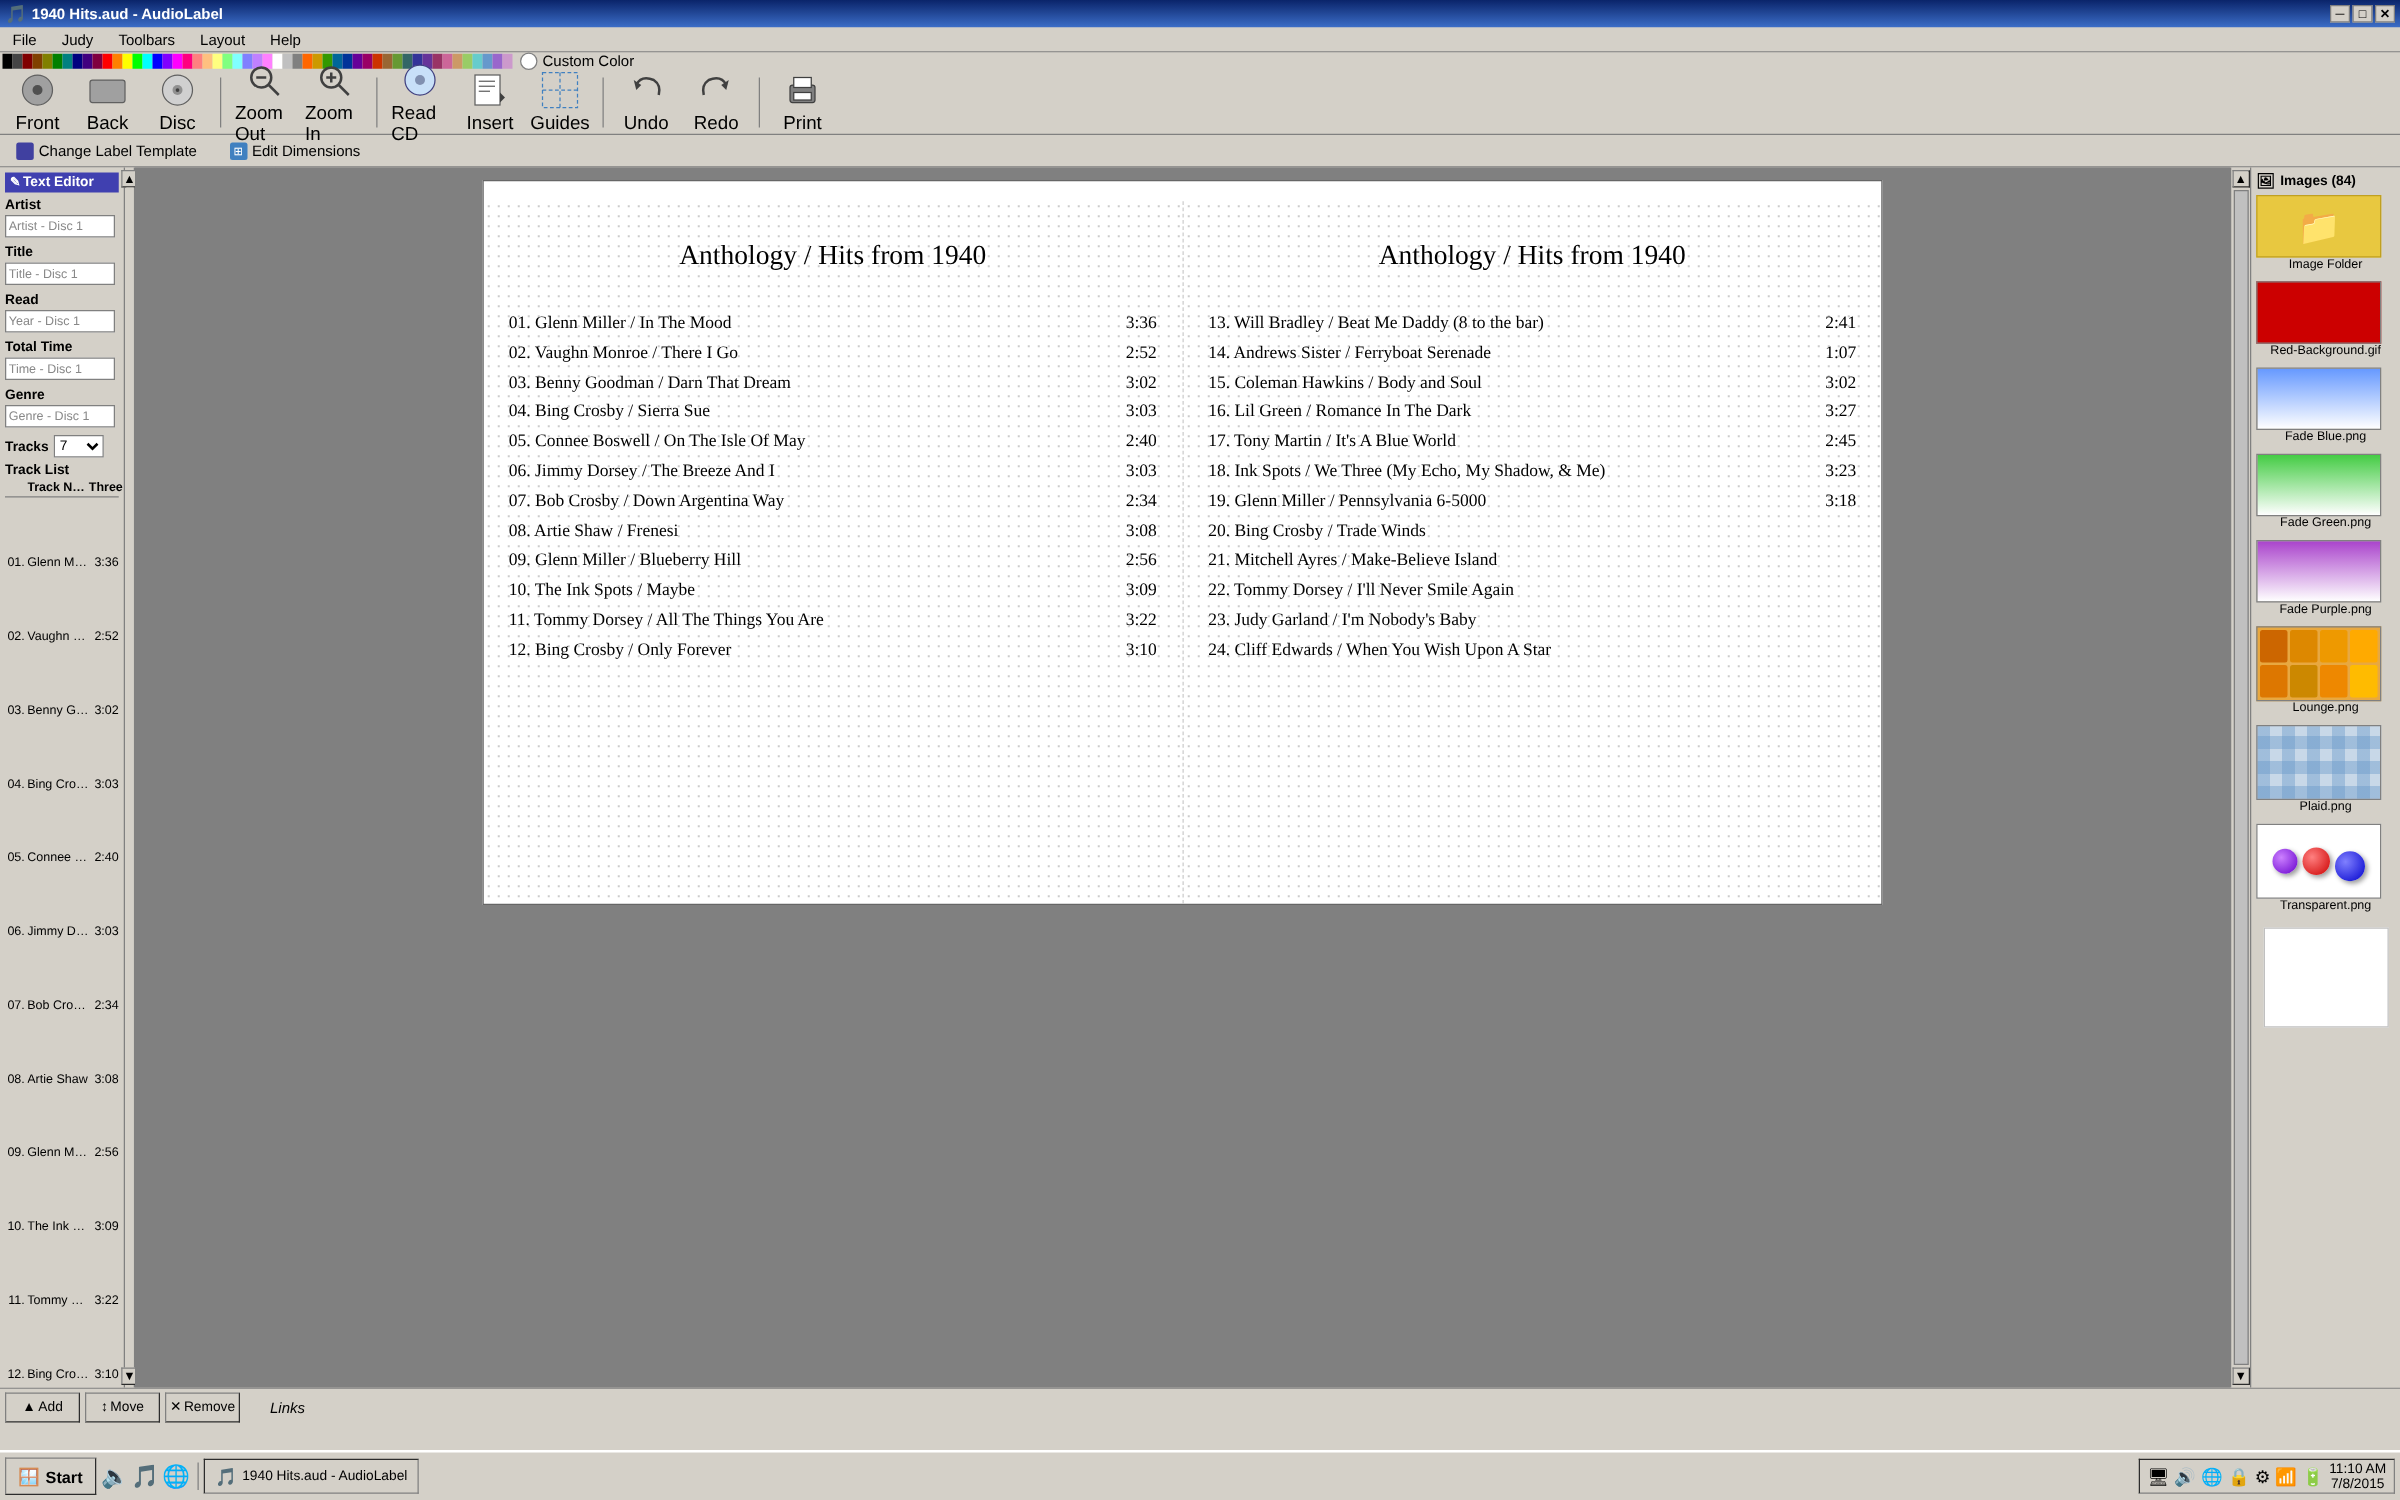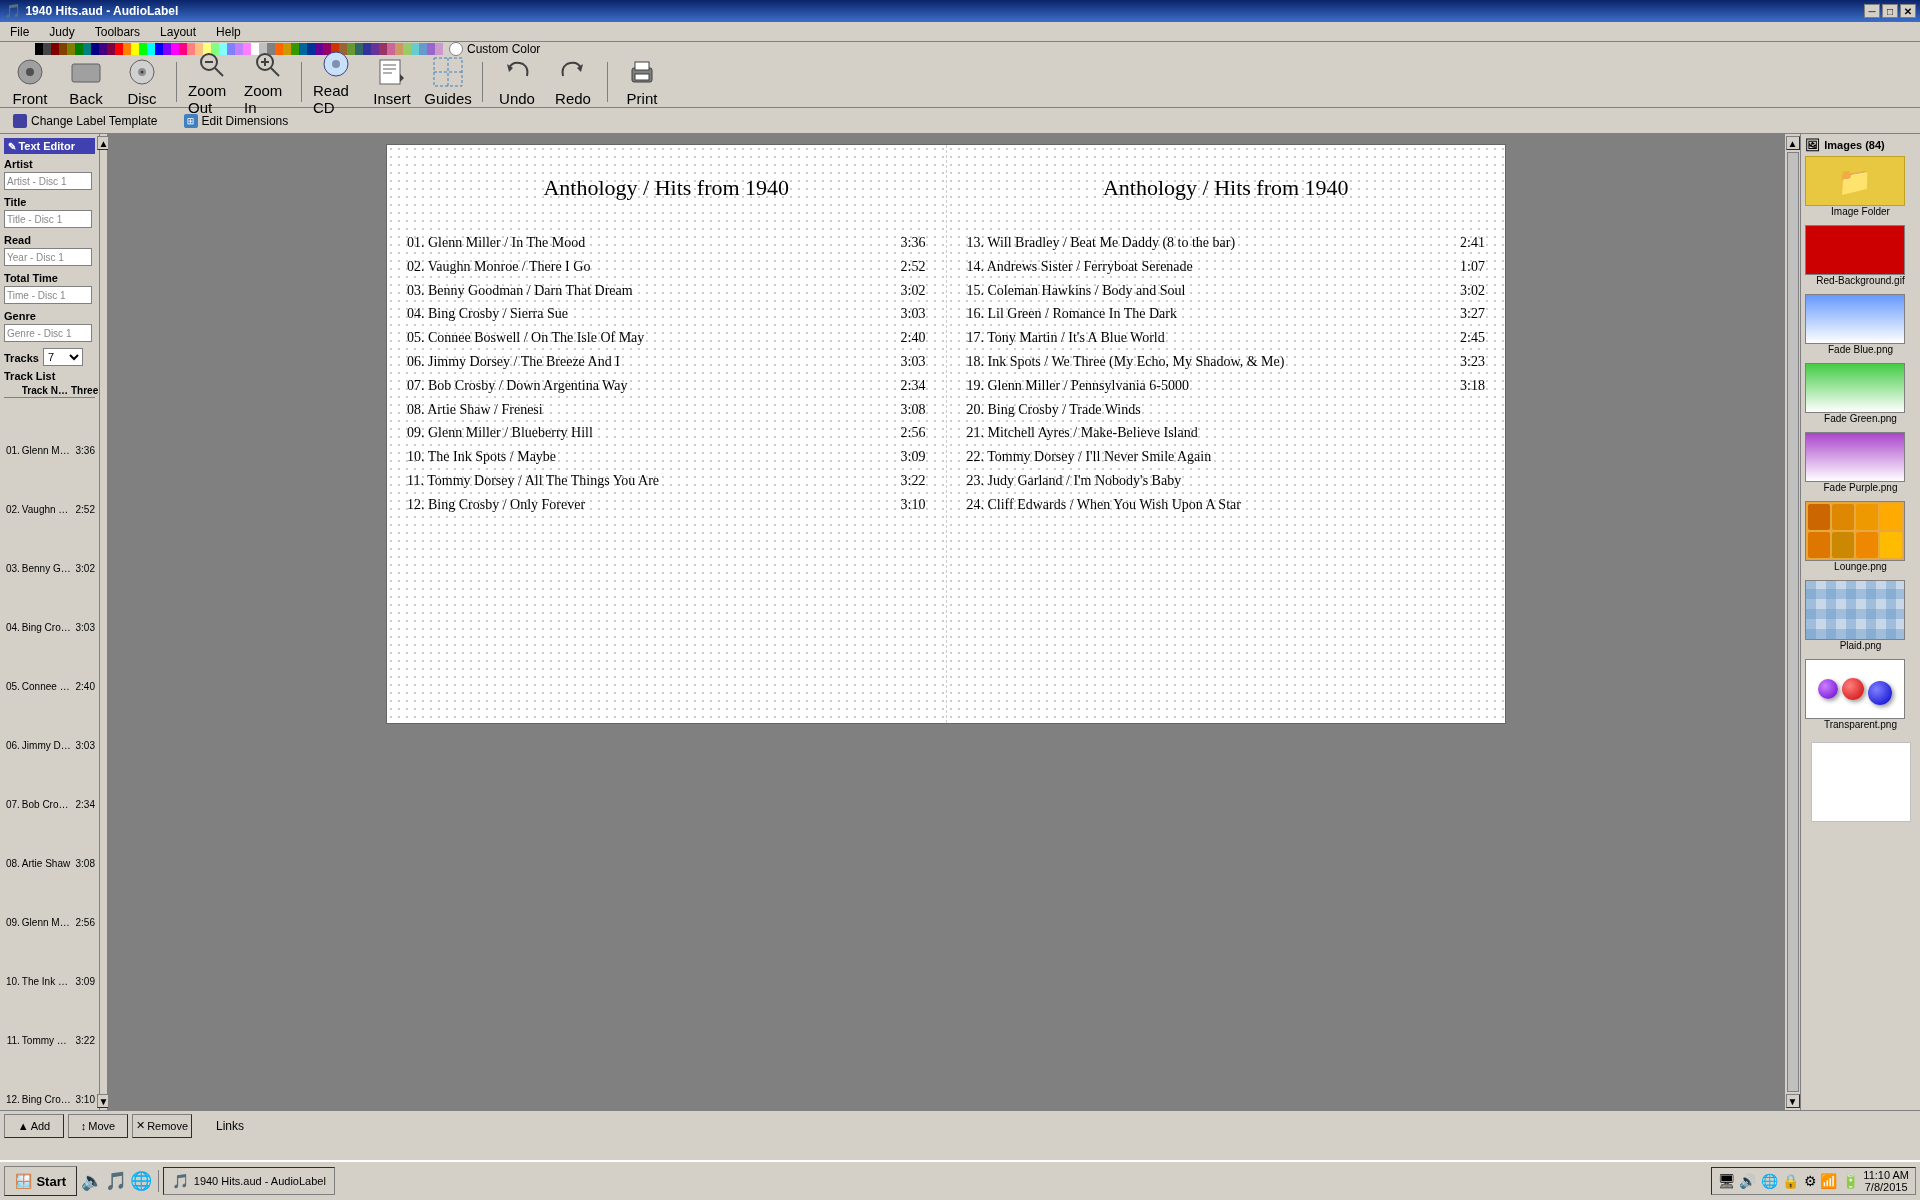--- a/index.html
+++ b/index.html
@@ -9,21 +9,21 @@
     #titlebar { background: linear-gradient(to bottom, #0a246a, #3c6ec8); color: white; height: 22px; display: flex; align-items: center; justify-content: space-between; padding: 0 4px; font-size: 12px; font-weight: bold; }
     #titlebar-left { display: flex; align-items: center; gap: 4px; }
     #titlebar-right { display: flex; gap: 2px; }
     .title-btn { background: #d4d0c8; border: 1px solid #808080; width: 16px; height: 14px; font-size: 10px; display: flex; align-items: center; justify-content: center; cursor: pointer; color: black; }
 
     
     #menubar { background: #d4d0c8; height: 20px; display: flex; align-items: center; border-bottom: 1px solid #808080; padding: 0 4px; gap: 8px; font-size: 12px; }
     .menu-item { padding: 2px 6px; cursor: pointer; }
 
     
-    #colorstrip { height: 14px; background: #d4d0c8; display: flex; align-items: center; padding: 0 2px; margin-left: 33px; }
+    #colorstrip { height: 14px; background: #d4d0c8; display: flex; align-items: center; padding: 0 2px; }
     .color-block { height: 12px; width: 8px; display: inline-block; }
     #custom-color-btn { display: flex; align-items: center; gap: 4px; padding: 2px 6px; font-size: 12px; cursor: pointer; }
     .color-circle { width: 14px; height: 14px; border-radius: 50%; background: white; border: 1px solid #808080; }
 
     
     #maintoolbar { background: #d4d0c8; height: 52px; display: flex; align-items: center; border-bottom: 1px solid #808080; padding: 2px 4px; gap: 4px; }
     .tb-btn { display: flex; flex-direction: column; align-items: center; justify-content: center; width: 52px; height: 48px; cursor: pointer; border: 1px solid transparent; padding: 2px; font-size: 11px; gap: 2px; }
     .tb-icon { width: 32px; height: 32px; display: flex; align-items: center; justify-content: center; font-size: 20px; }
     .tb-label { font-size: 15px; color: #000; }
 
@@ -52,21 +52,21 @@
 
     
     #canvas-area { flex: 1; background: #808080; position: relative; overflow: hidden; display: flex; align-items: flex-start; justify-content: center; padding: 10px; }
     #label-canvas { background: white; width: 1120px; min-height: 580px; border: 1px solid #666; display: flex; position: relative; }
 
     
     .cd-panel { flex: 1; border-right: 1px dashed #ccc; padding: 30px 20px; display: flex; flex-direction: column; }
     .cd-panel-right { flex: 1; padding: 30px 20px; display: flex; flex-direction: column; }
 
     
-    .cd-panel, .cd-panel-right { background-image: radial-gradient(circle, #ccc 1px, transparent 1px); background-size: 8px 8px; }
+    .cd-panel, .cd-panel-right { background-image: radial-gradient(circle, #ccc 1px, transparent 1px); background-size: 8px 8px; margin-top: 16px; }
 
     .album-title { text-align: center; font-size: 22px; font-weight: normal; margin-bottom: 30px; font-family: Georgia, serif; }
     .track-listing { font-size: 14px; line-height: 1.7; font-family: Georgia, serif; }
     .track-line { display: flex; justify-content: space-between; }
     .track-line-text { flex: 1; }
     .track-line-time { margin-left: 10px; white-space: nowrap; }
 
     
     #right-panel { width: 120px; background: #d4d0c8; border-left: 1px solid #808080; display: flex; flex-direction: column; overflow-y: auto; padding: 4px; }
     .images-header { font-size: 11px; font-weight: bold; margin-bottom: 4px; display: flex; align-items: center; gap: 4px; }
@@ -613,21 +613,21 @@
   </div>
   <div class="bb-btn">
     <span style="margin-right:2px;">↕</span>
     <span>Move</span>
   </div>
   <div class="bb-btn">
     <span style="margin-right:2px;">✕</span>
     <span>Remove</span>
   </div>
 
-  <div style="flex:1; display:flex; align-items:center; padding-left:20px;">
+  <div style="flex:1; display:flex; align-items:center; padding-left:20px;font-style:italic;">
     <span style="margin-right: 40px;">Links</span>
   </div>
 </div>
 
 <div id="taskbar">
   <div class="start-btn">
     <span style="font-size:14px;">🪟</span>
     <span>Start</span>
   </div>
 

